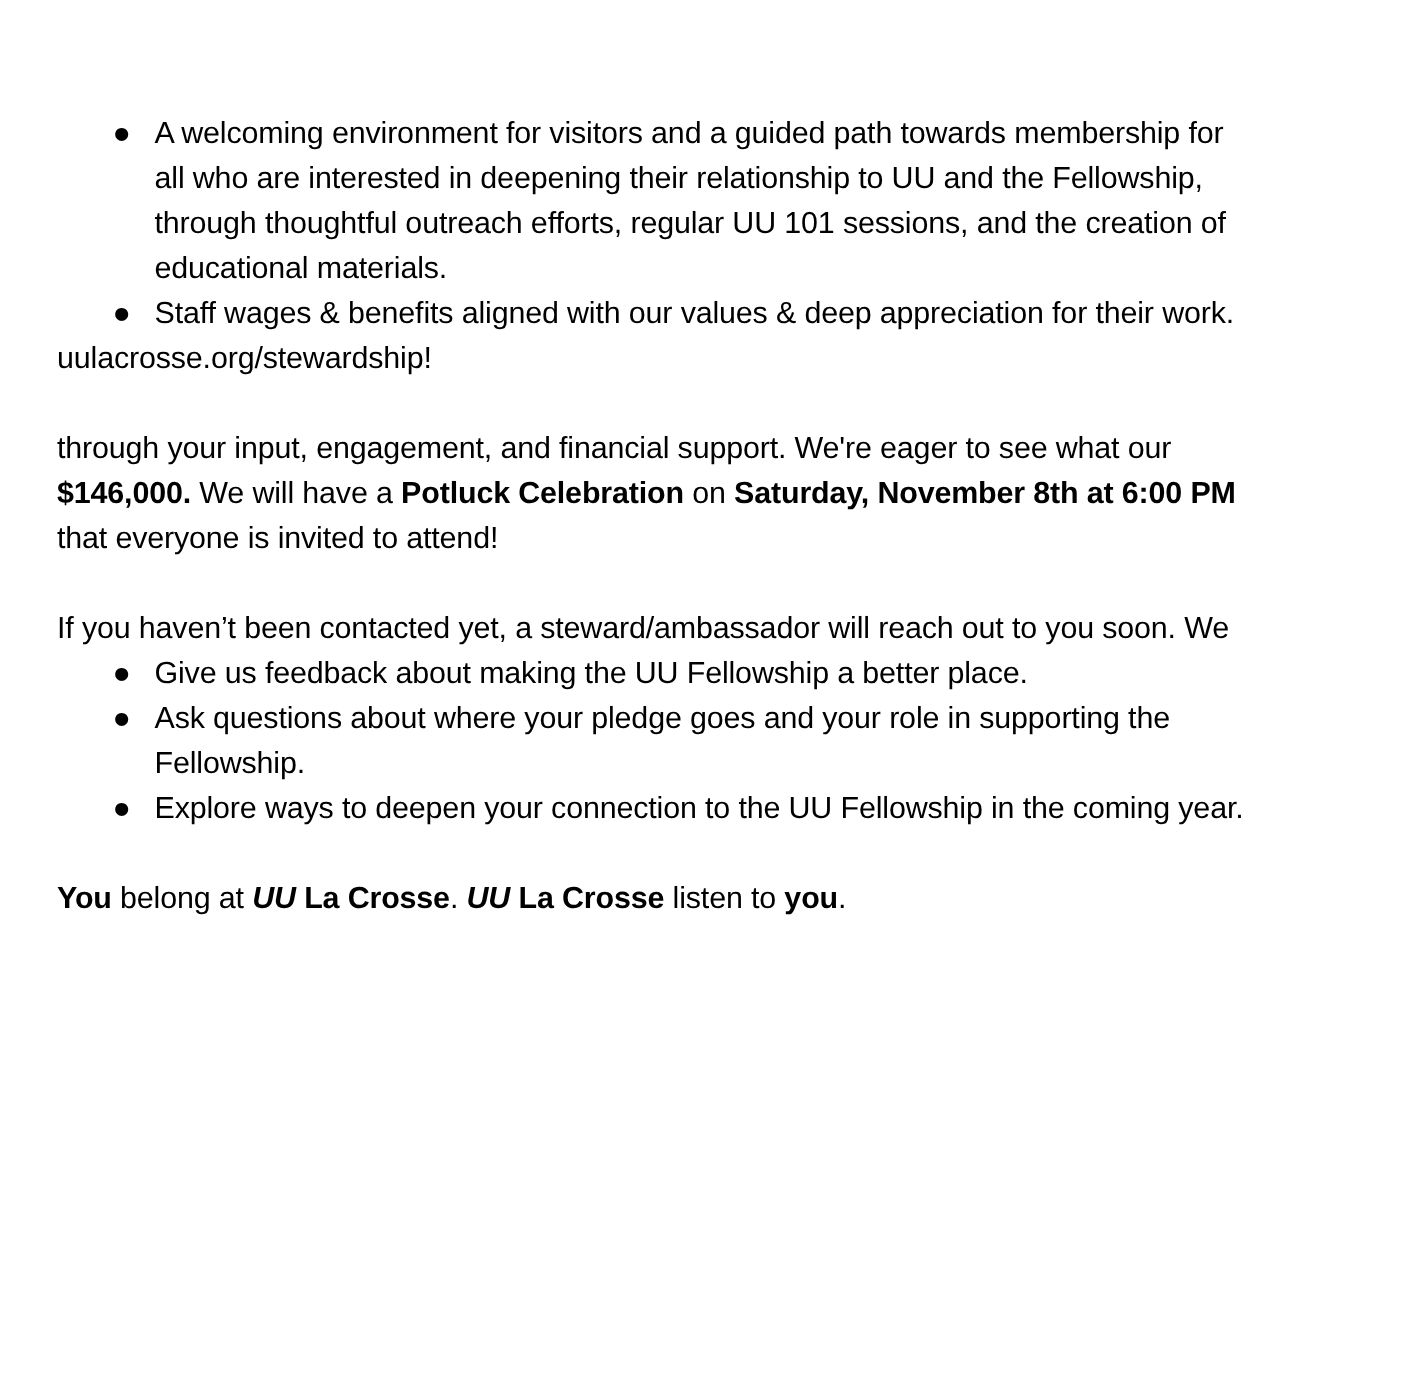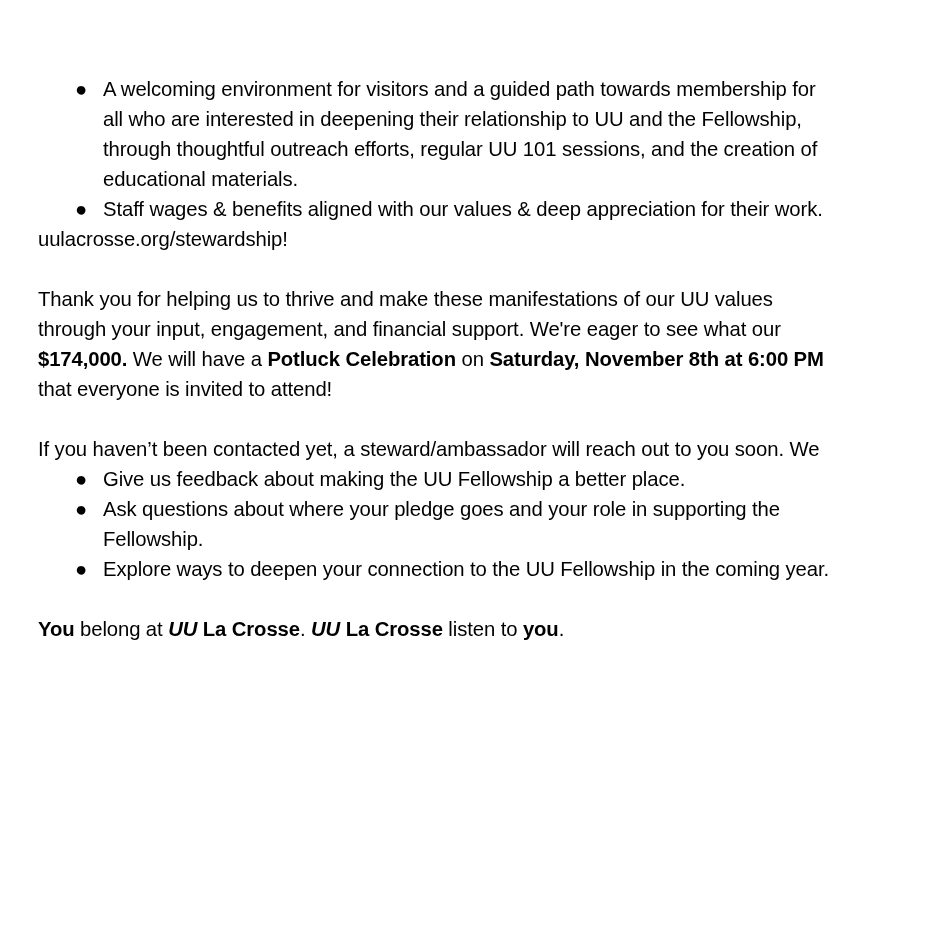--- a/index.html
+++ b/index.html
@@ -64,23 +64,22 @@
     </li>
   </ul>
 
   <div>
     <div class="line"><span>uulacrosse.org/stewardship</span><span>!</span></div>
   </div>
 
   <div class="blank"></div>
 
   <div>
-    <div class="line">Thank you for helping us to thrive and make these manifestations of our UU values</div>
     <div class="line">through your input, engagement, and financial support. We're eager to see what our</div>
-    <div class="line"><b>$174,000.</b><span> We will have a </span><b>Potluck Celebration</b><span> on </span><b>Saturday, November 8th at 6:00 PM</b></div>
+    <div class="line"><b>$146,000.</b><span> We will have a </span><b>Potluck Celebration</b><span> on </span><b>Saturday, November 8th at 6:00 PM</b></div>
     <div class="line">that everyone is invited to attend!</div>
   </div>
 
   <div class="blank"></div>
 
   <div>
     <div class="line">If you haven’t been contacted yet, a steward/ambassador will reach out to you soon. We</div>
   </div>
 
   <ul class="bullets">

